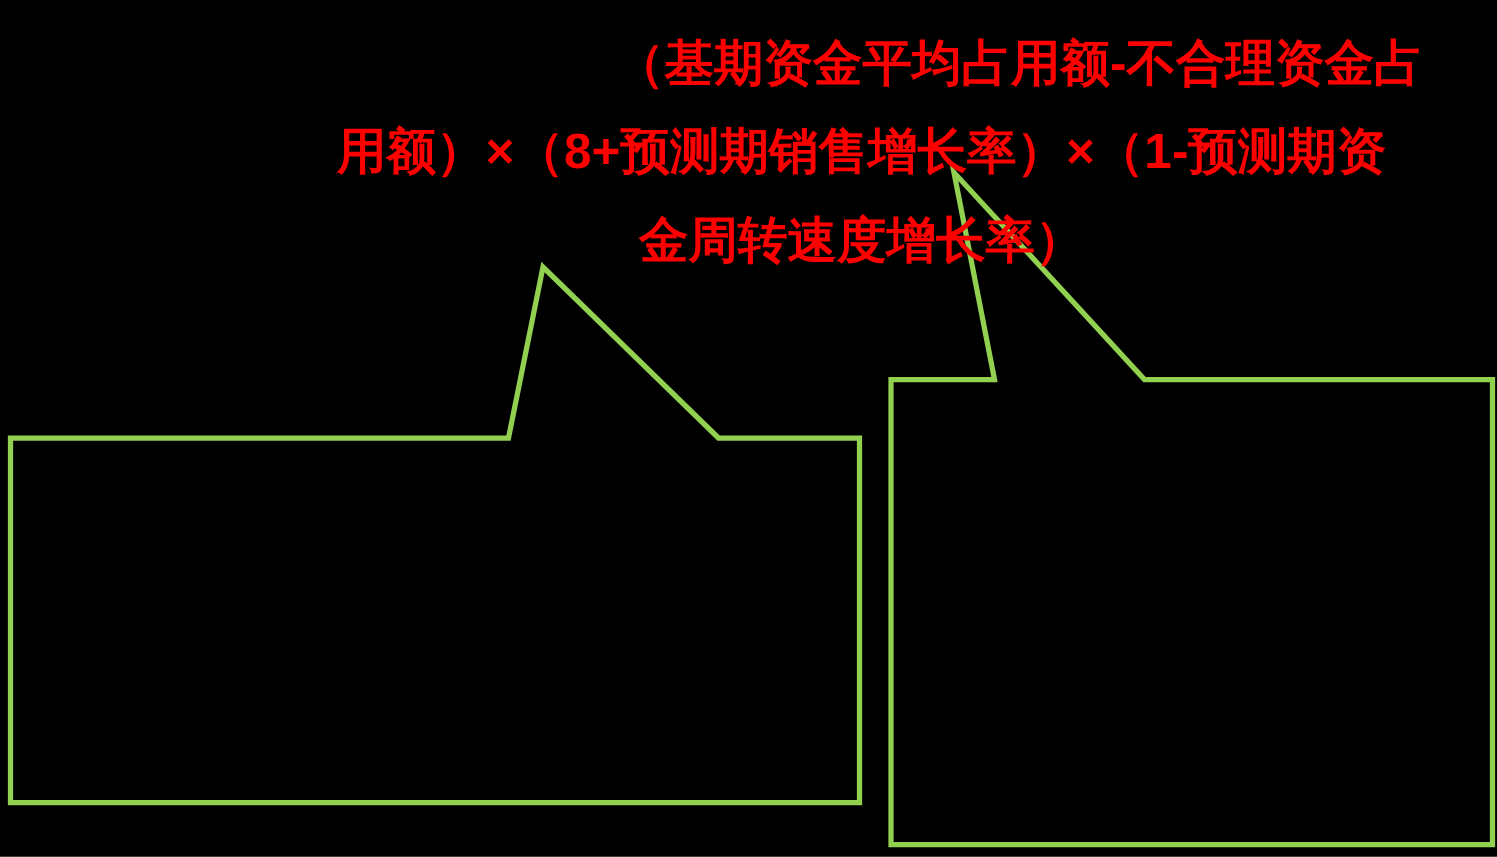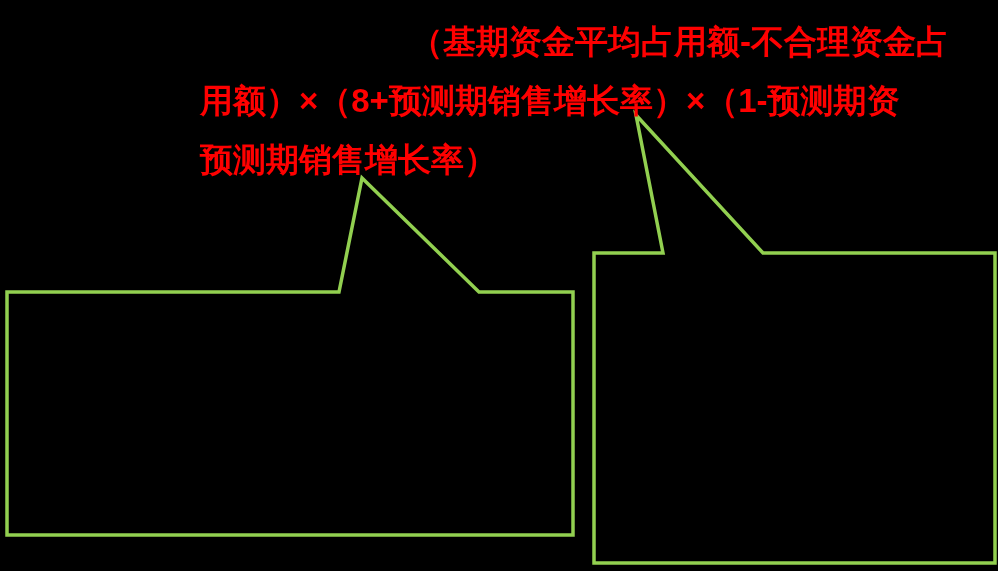--- a/index.html
+++ b/index.html
@@ -8,20 +8,21 @@
     height: 571px;
     overflow: hidden;
     font-family: "Liberation Sans", sans-serif;
   }
   .canvas {
     position: relative;
     width: 998px;
     height: 571px;
     background: #000000;
     overflow: hidden;
+    text-align: center;
   }
   .formula {
     position: absolute;
     left: 200px;
     top: 12px;
     font-size: 33px;
     font-weight: bold;
     line-height: 59px;
     letter-spacing: 0;
     white-space: nowrap;
@@ -47,16 +48,16 @@
 <div class="canvas" style="background: rgb(0, 0, 0);">
 
   <svg class="callout-svg" viewBox="0 0 998 571" xmlns="http://www.w3.org/2000/svg">
     <polygon points="339,292 362,178 479,292 573,292 573,535 7,535 7,292" stroke="#92D050"></polygon>
     <polygon points="663,253 636,115 763,253 995,253 995,563 594,563 594,253" stroke="#92D050"></polygon>
   </svg>
 
   <div class="formula" style="color: rgb(255, 0, 0);">
     <div class="line first">（基期资金平均占用额-不合理资金占</div>
     <div class="line">用额）×（8+预测期销售增长率）×（1-预测期资</div>
-    <div class="line">预测期销售增长率）</div>
+    <div class="line">金周转速度增长率）</div>
   </div>
 
 </div>
 
 </body></html>

